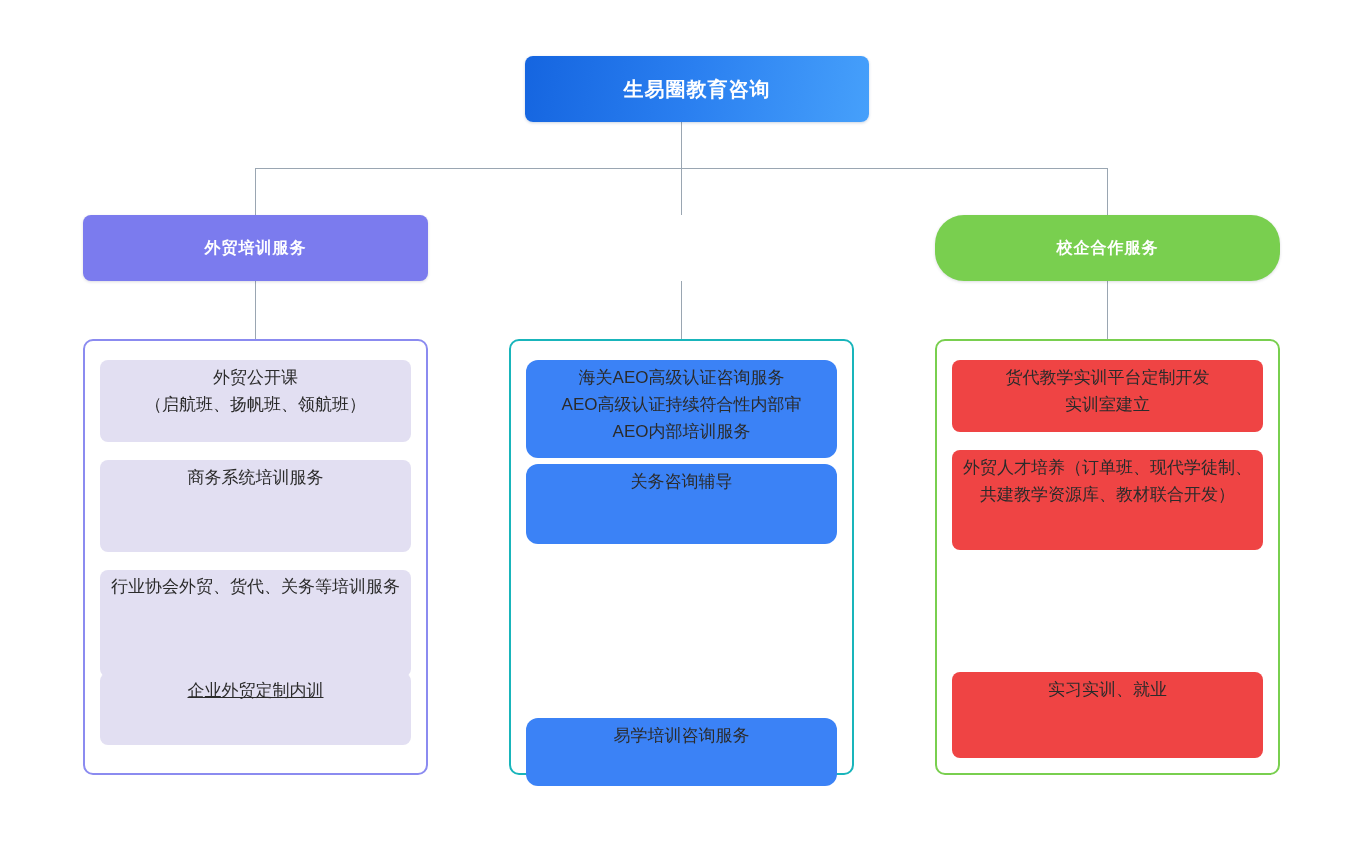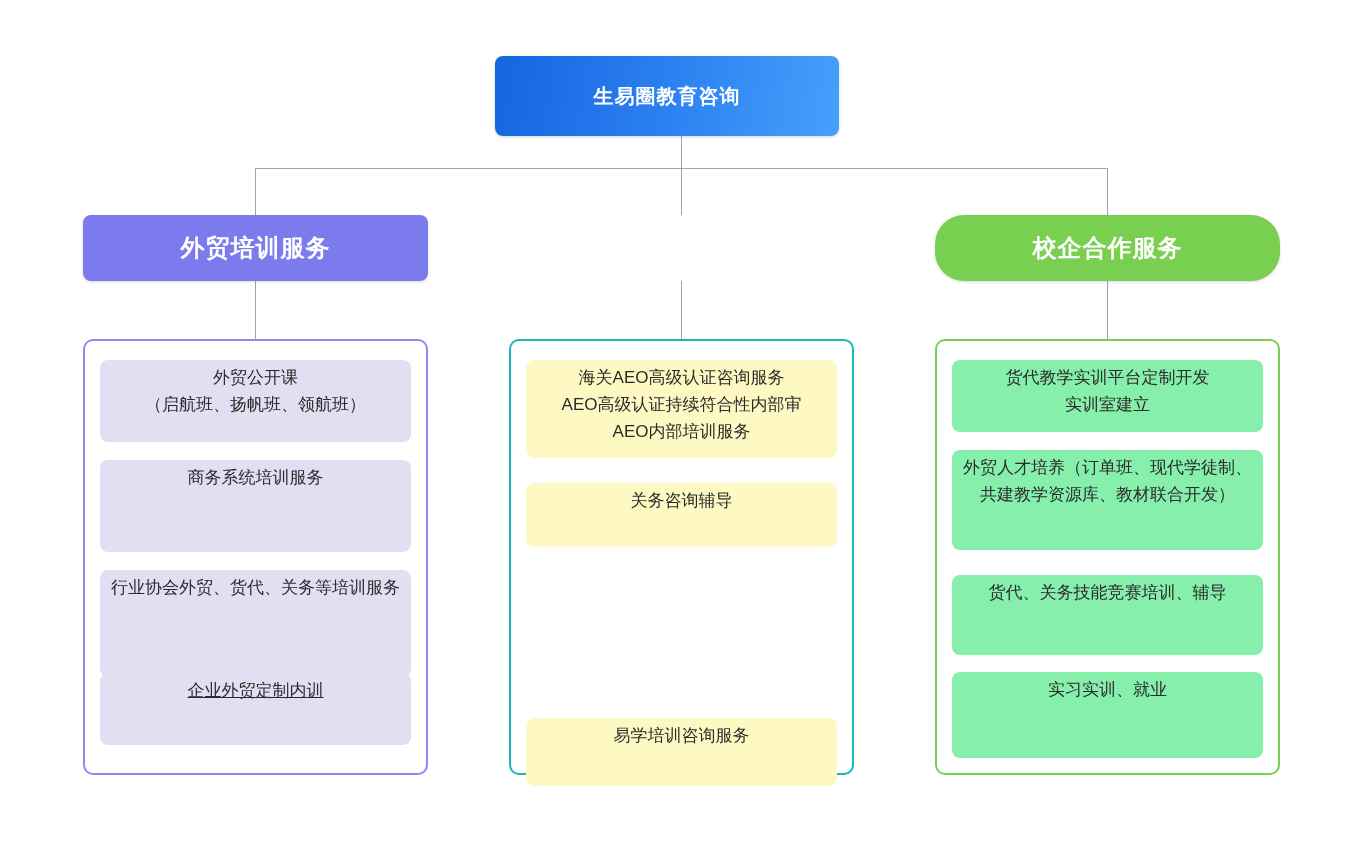--- a/index.html
+++ b/index.html
@@ -27,24 +27,24 @@
   .conn {
     position: absolute;
     background: #9aa6b2;
   }
   .conn.v { width: 1px; }
   .conn.h { height: 1px; }
 
   
   .root-node {
     position: absolute;
-    left: 495px;
+    left: 525px;
     top: 56px;
     width: 344px;
-    height: 80px;
+    height: 66px;
     border-radius: 8px;
     background: linear-gradient(100deg, #1565e0 0%, #2a7ff0 48%, #46a0fb 100%);
     box-shadow: 0 1px 3px rgba(20,60,120,0.22);
     display: flex;
     align-items: center;
     justify-content: center;
   }
   .root-node .label {
     color: #ffffff;
     font-size: 20px;
@@ -58,21 +58,21 @@
     top: 215px;
     height: 66px;
     border-radius: 8px;
     display: flex;
     align-items: center;
     justify-content: center;
     box-shadow: 0 1px 3px rgba(40,40,70,0.16);
   }
   .branch-header .label {
     color: #ffffff;
-    font-size: 24px;
+    font-size: 16px;
     font-weight: bold;
     letter-spacing: 1px;
   }
 
   
   .branch-box {
     position: absolute;
     top: 339px;
     height: 436px;
     border-radius: 10px;
@@ -103,22 +103,22 @@
 
   .hdr-left   { left: 83px;  width: 345px; background: #7b7bee; }
   .hdr-mid    { left: 509px; width: 345px; background: #1db3b8; }
   .hdr-right  { left: 935px; width: 345px; background: #79cf4f; border-radius: 29px; }
 
   .box-left   { border-color: #8b8bf0; }
   .box-mid    { border-color: #19b5bb; }
   .box-right  { border-color: #79cf4f; }
 
   .item-left  { background: #e2dff2; }
-  .item-mid   { background: #fef9c3; }
-  .item-right { background: #86efac; }
+  .item-mid   { background: #3b82f6; border-radius: 12px; }
+  .item-right { background: #ef4444; }
 
   .item-inset-left  { left: 100px; width: 311px; }
   .item-inset-mid   { left: 526px; width: 311px; }
   .item-inset-right { left: 952px; width: 311px; }
 </style>
 </head>
 <body>
 
 <div id="chart">
 
@@ -147,46 +147,43 @@
   <div class="branch-box col-mid box-mid"></div>
   <div class="branch-box col-right box-right"></div>
 
   <div class="item item-left item-inset-left" style="top:360px; height:82px;">
     <span class="txt">外贸公开课
 （启航班、扬帆班、领航班）</span>
   </div>
   <div class="item item-left item-inset-left" style="top:460px; height:92px;">
     <span class="txt">商务系统培训服务</span>
   </div>
-  <div class="item item-left item-inset-left" style="top:570px; height:107px;">
+  <div class="item item-left item-inset-left" style="top:570px; height:107px;font-family:Liberation Mono, monospace;">
     <span class="txt">行业协会外贸、货代、关务等培训服务</span>
   </div>
   <div class="item item-left item-inset-left" style="top:673px; height:72px;text-decoration:underline;">
     <span class="txt">企业外贸定制内训</span>
   </div>
 
   <div class="item item-mid item-inset-mid" style="top:360px; height:98px;">
     <span class="txt">海关AEO高级认证咨询服务
 AEO高级认证持续符合性内部审
 AEO内部培训服务</span>
   </div>
-  <div class="item item-mid item-inset-mid" style="top:483px; height:64px;">
+  <div class="item item-mid item-inset-mid" style="top:464px; height:80px;">
     <span class="txt">关务咨询辅导</span>
   </div>
   <div class="item item-mid item-inset-mid" style="top:718px; height:68px;">
     <span class="txt">易学培训咨询服务</span>
   </div>
 
   <div class="item item-right item-inset-right" style="top:360px; height:72px;">
     <span class="txt">货代教学实训平台定制开发
 实训室建立</span>
   </div>
   <div class="item item-right item-inset-right" style="top:450px; height:100px;">
     <span class="txt">外贸人才培养（订单班、现代学徒制、共建教学资源库、教材联合开发）</span>
   </div>
-  <div class="item item-right item-inset-right" style="top:575px; height:80px;">
-    <span class="txt">货代、关务技能竞赛培训、辅导</span>
-  </div>
   <div class="item item-right item-inset-right" style="top:672px; height:86px;">
     <span class="txt">实习实训、就业</span>
   </div>
 
 </div>
 
 </body></html>

